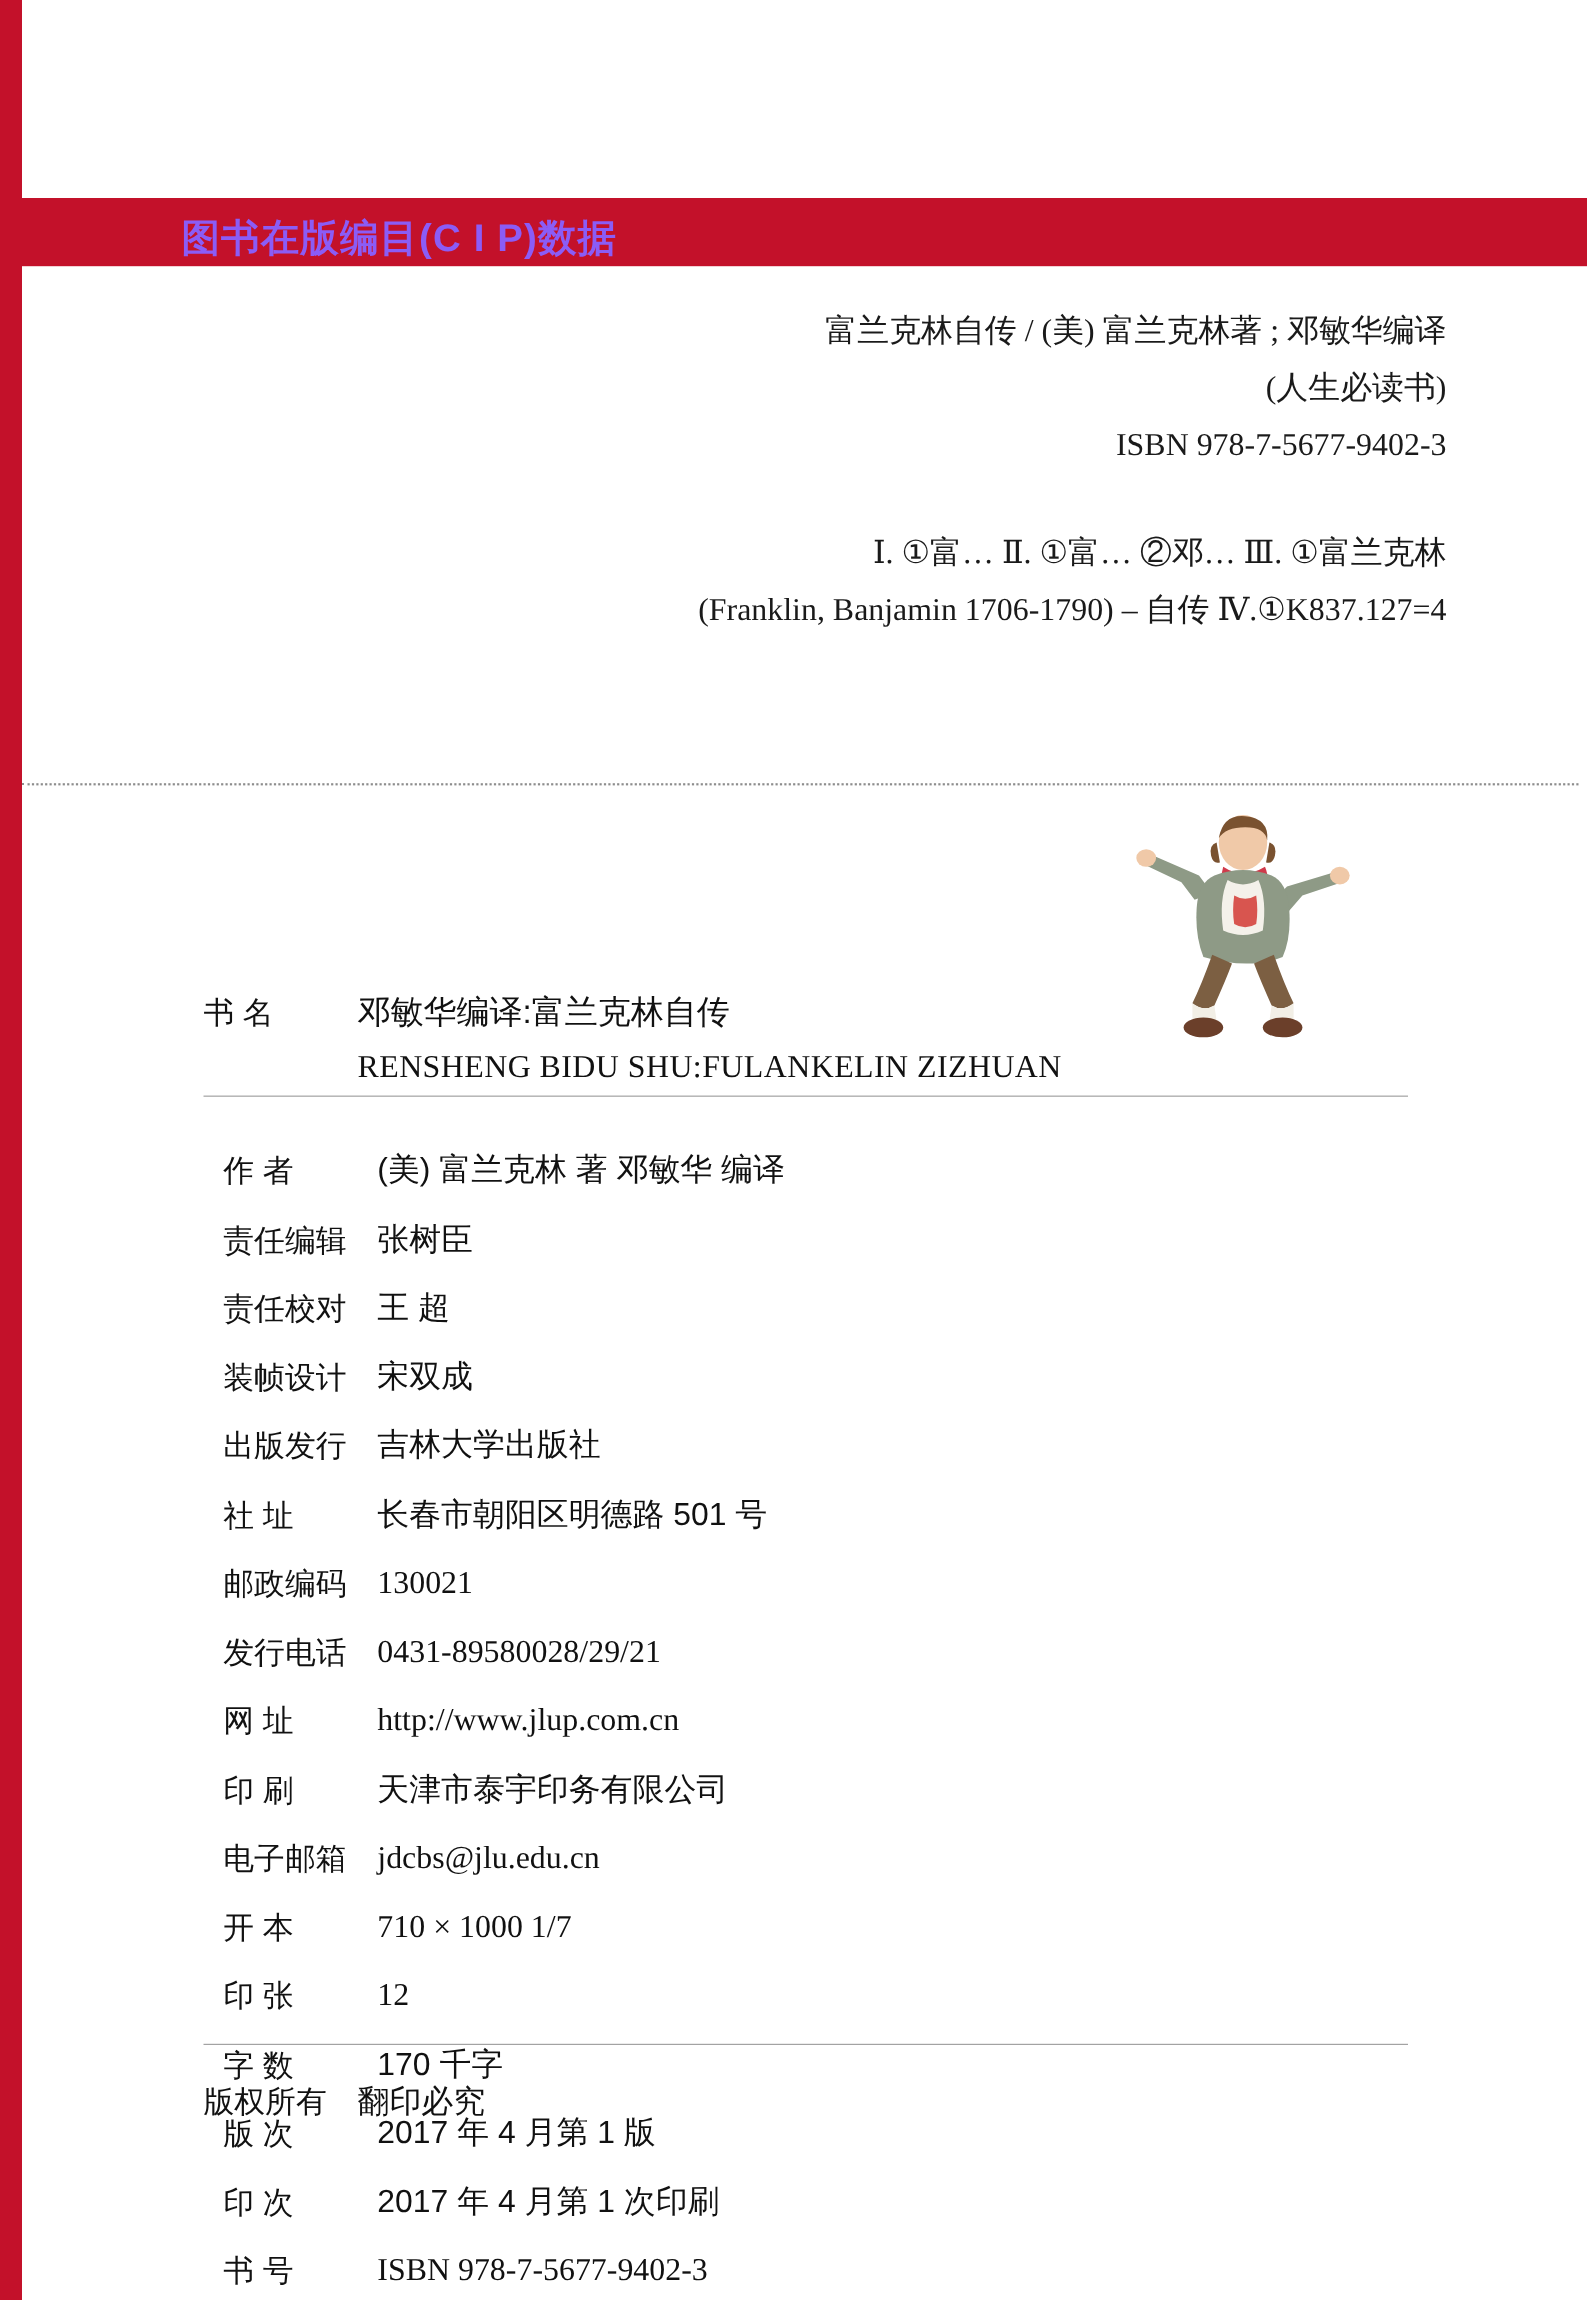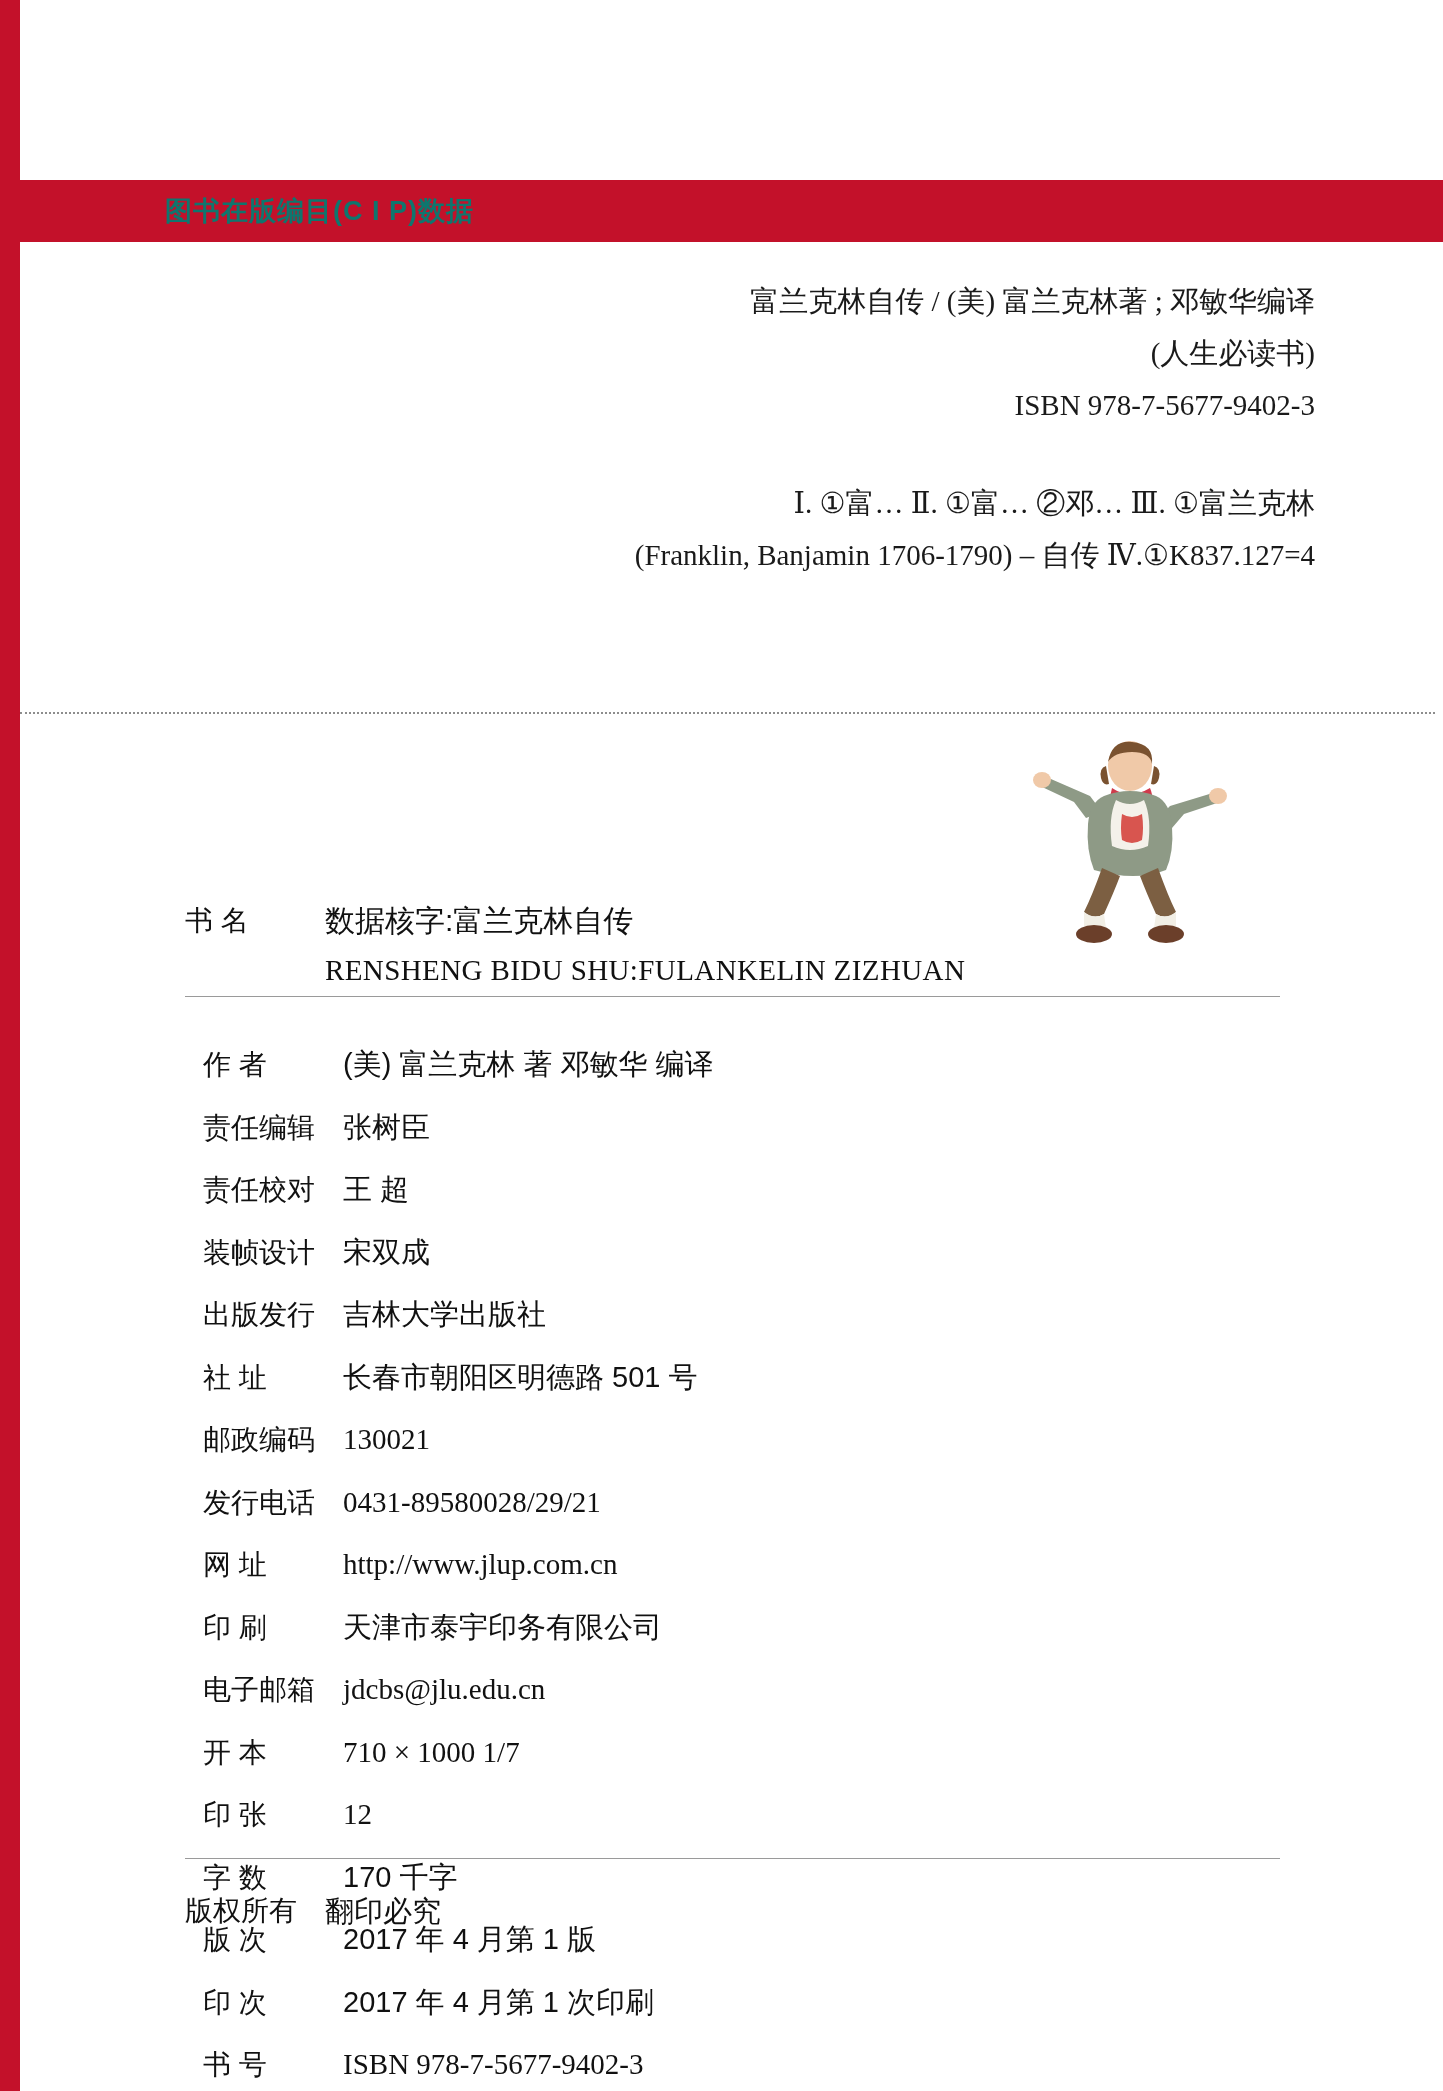--- a/index.html
+++ b/index.html
@@ -34,23 +34,23 @@
     width: 1423px;
     height: 62px;
     background: #c3112a;
   }
   .cip-header-title {
     position: absolute;
     left: 165px;
     top: 193px;
     font-family: "Liberation Sans", "DejaVu Sans", sans-serif;
     font-weight: bold;
-    font-size: 27px;
+    font-size: 35px;
     letter-spacing: 1px;
-    color: #0f766e;
+    color: #8b5cf6;
     white-space: nowrap;
   }
 
   
   .cip-body {
     position: absolute;
     left: 175px;
     top: 275px;
     width: 1140px;
     font-size: 29px;
@@ -201,21 +201,21 @@
     <path d="M146 172 q-10 8 -20 2 l-2 14 q12 6 22 -2 Z" fill="#f2efe6"></path>
 
     <ellipse cx="64" cy="194" rx="18" ry="9" fill="#6b3f2a"></ellipse>
     <ellipse cx="136" cy="194" rx="18" ry="9" fill="#6b3f2a"></ellipse>
   </svg>
 </div>
 
 <div class="title-block">
   <div class="row">
     <div class="label">书        名</div>
-    <div class="value title-cn">数据核字:富兰克林自传</div>
+    <div class="value title-cn">邓敏华编译:富兰克林自传</div>
   </div>
   <div class="title-py">RENSHENG BIDU SHU:FULANKELIN ZIZHUAN</div>
 </div>
 
 <div class="rule rule-top"></div>
 
 <div class="info-list">
   <div class="row">
     <div class="label">作        者</div>
     <div class="value value-cn">(美) 富兰克林    著    邓敏华    编译</div>

